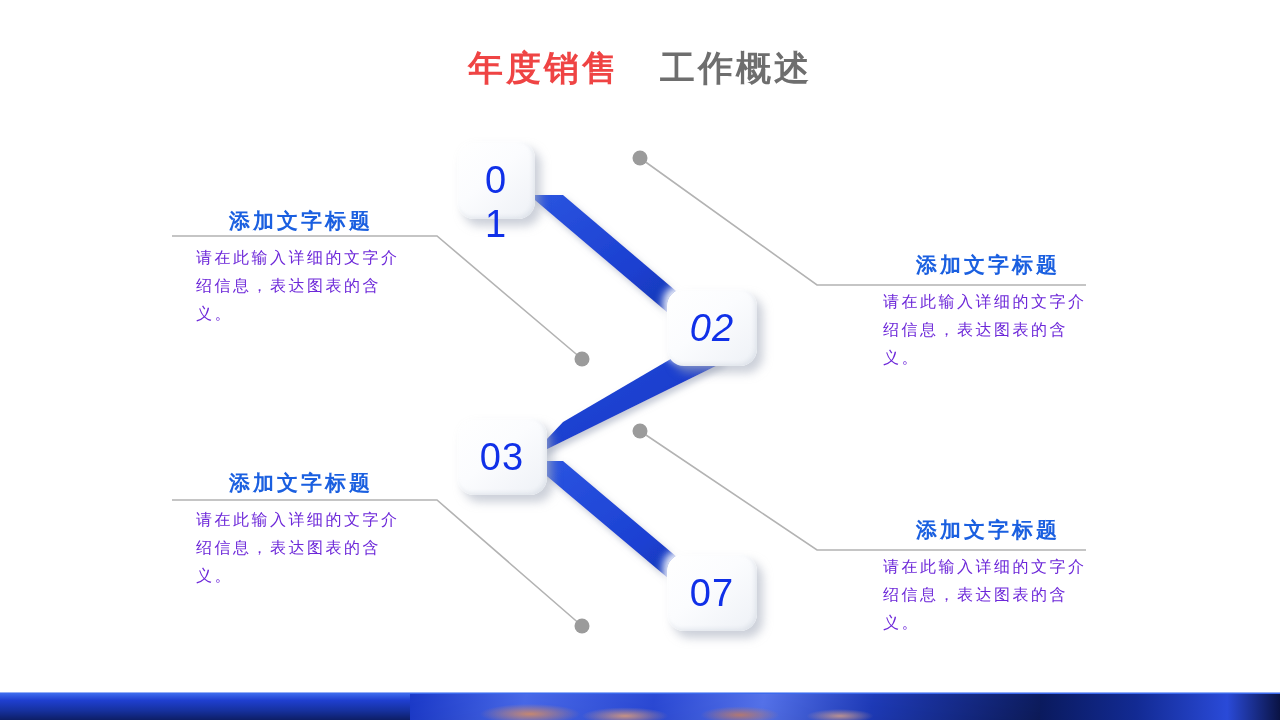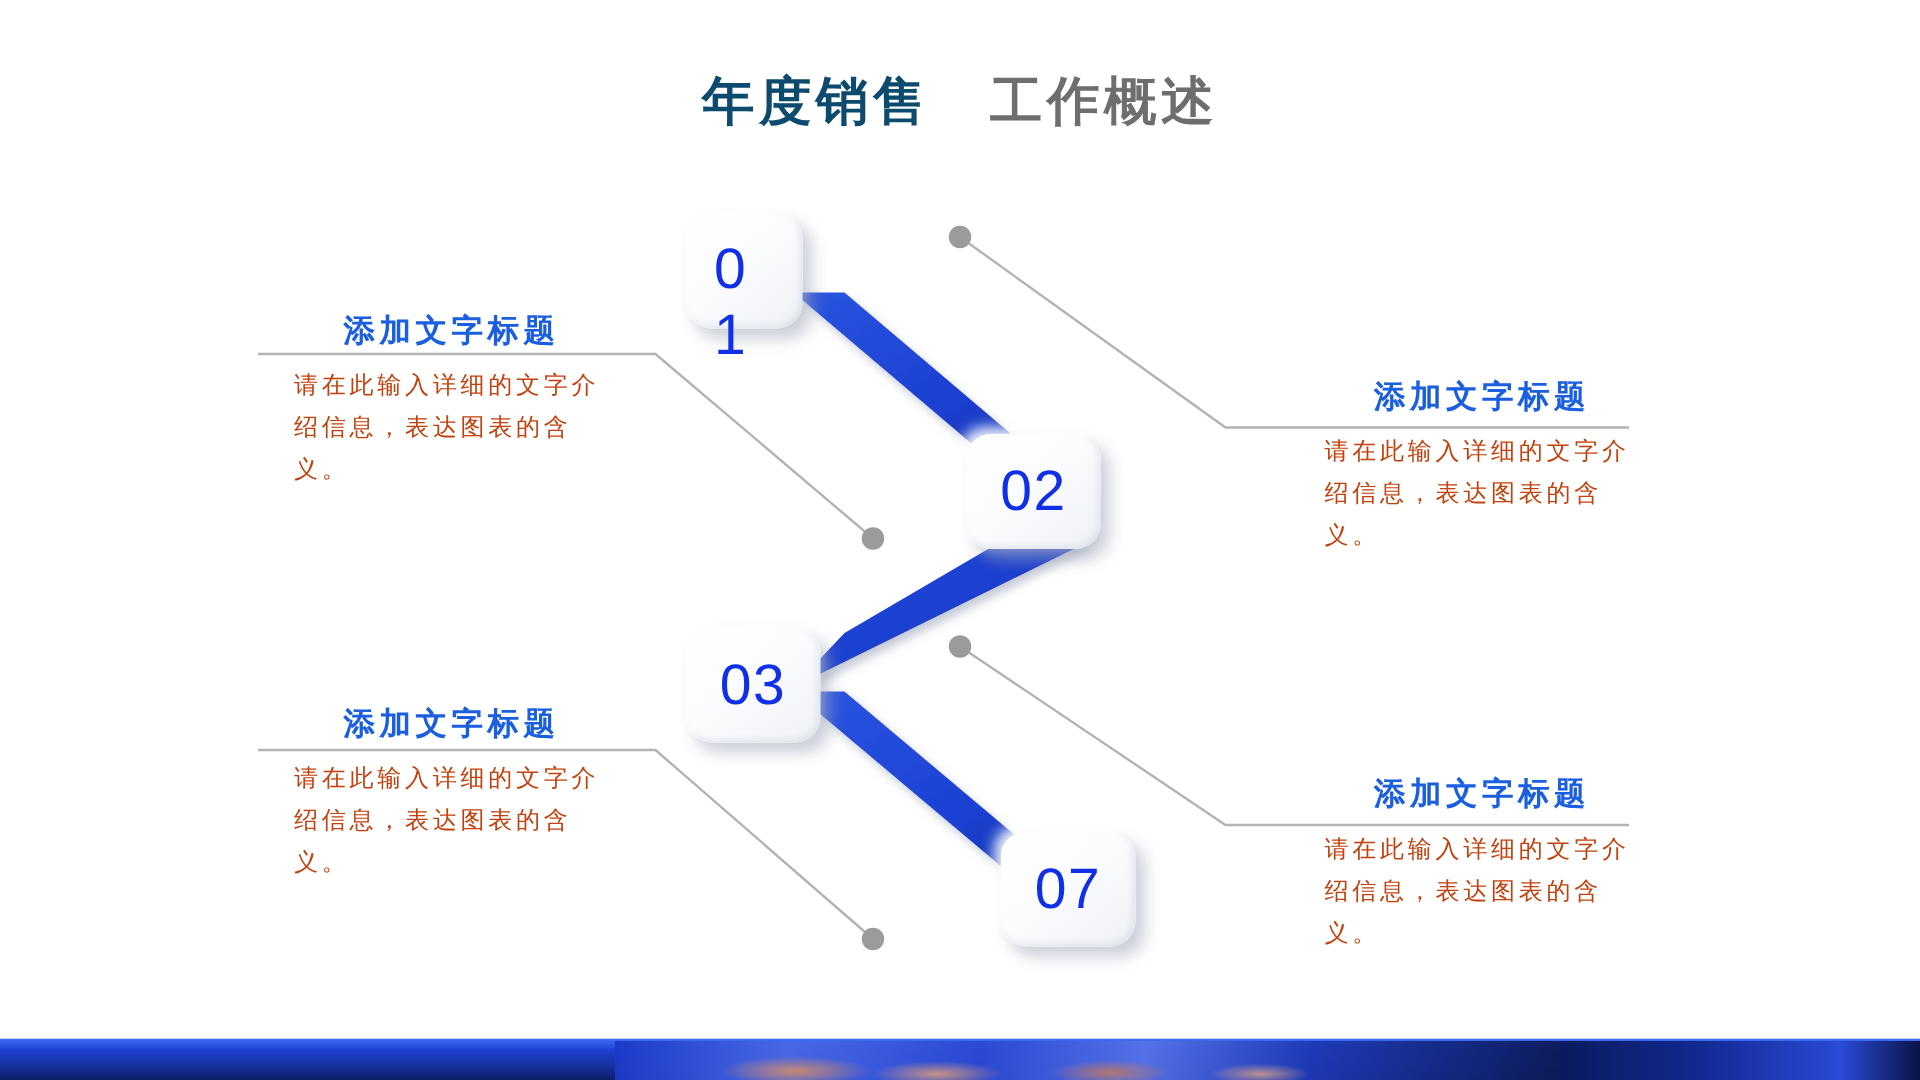--- a/index.html
+++ b/index.html
@@ -23,21 +23,21 @@
     left: 0;
     top: 46px;
     width: 1280px;
     text-align: center;
     font-size: 35px;
     font-weight: bold;
     letter-spacing: 3px;
     line-height: 44px;
     white-space: nowrap;
   }
-  #title .t-blue { color: #0c4a6e; }
+  #title .t-blue { color: #ef4444; }
   #title .t-gray { color: #6e6e6e; margin-left: 40px; }
 
   
   #artwork {
     position: absolute;
     left: 0;
     top: 0;
     width: 1280px;
     height: 720px;
   }
@@ -49,21 +49,21 @@
     background: linear-gradient(140deg, #ffffff 0%, #fbfcfe 45%, #eef1f6 100%);
     box-shadow:
       6px 7px 10px rgba(163, 170, 185, 0.55),
       -4px -4px 9px rgba(255, 255, 255, 0.95),
       inset 1px 1px 2px rgba(255, 255, 255, 0.9),
       inset -2px -2px 4px rgba(190, 197, 210, 0.35);
     color: #1030e8;
     font-size: 38px;
     font-weight: 500;
     letter-spacing: 1px;
-    text-align: left;
+    text-align: center;
     box-sizing: border-box;
   }
   .badge .badge-num {
     display: block;
     line-height: 1;
   }
   
   .badge.overflow {
     width: 78px;
     padding-top: 18px;
@@ -74,38 +74,38 @@
     word-break: break-all;
     line-height: 1.15;
   }
   .badge.normal {
     display: flex;
     align-items: center;
     justify-content: center;
   }
 
   #badge-01 { left: 457px; top: 141px; height: 78px; }
-  #badge-02 { left: 644px; top: 289px; width: 90px; height: 77px; }
+  #badge-02 { left: 667px; top: 289px; width: 90px; height: 77px; font-style: italic; }
   #badge-03 { left: 457px; top: 418px; width: 90px; height: 77px; }
   #badge-04 { left: 667px; top: 554px; width: 90px; height: 77px; }
 
   
   .txtblock { position: absolute; }
   .txtblock .bk-title {
     color: #1a5fe0;
     font-size: 21px;
     font-weight: bold;
     letter-spacing: 3px;
     line-height: 26px;
     white-space: nowrap;
     margin: 0 0 10px 0;
     text-align: center;
   }
   .txtblock .bk-body {
-    color: #c2410c;
+    color: #6d28d9;
     font-size: 16px;
     letter-spacing: 2.5px;
     line-height: 28px;
     margin: 0;
   }
   .txtblock.left  { text-align: left; }
   .txtblock.right { text-align: left; }
 
   #text-01 { left: 196px; top: 208px; width: 210px; }
   #text-01 .bk-title { margin-left: 0px; }

